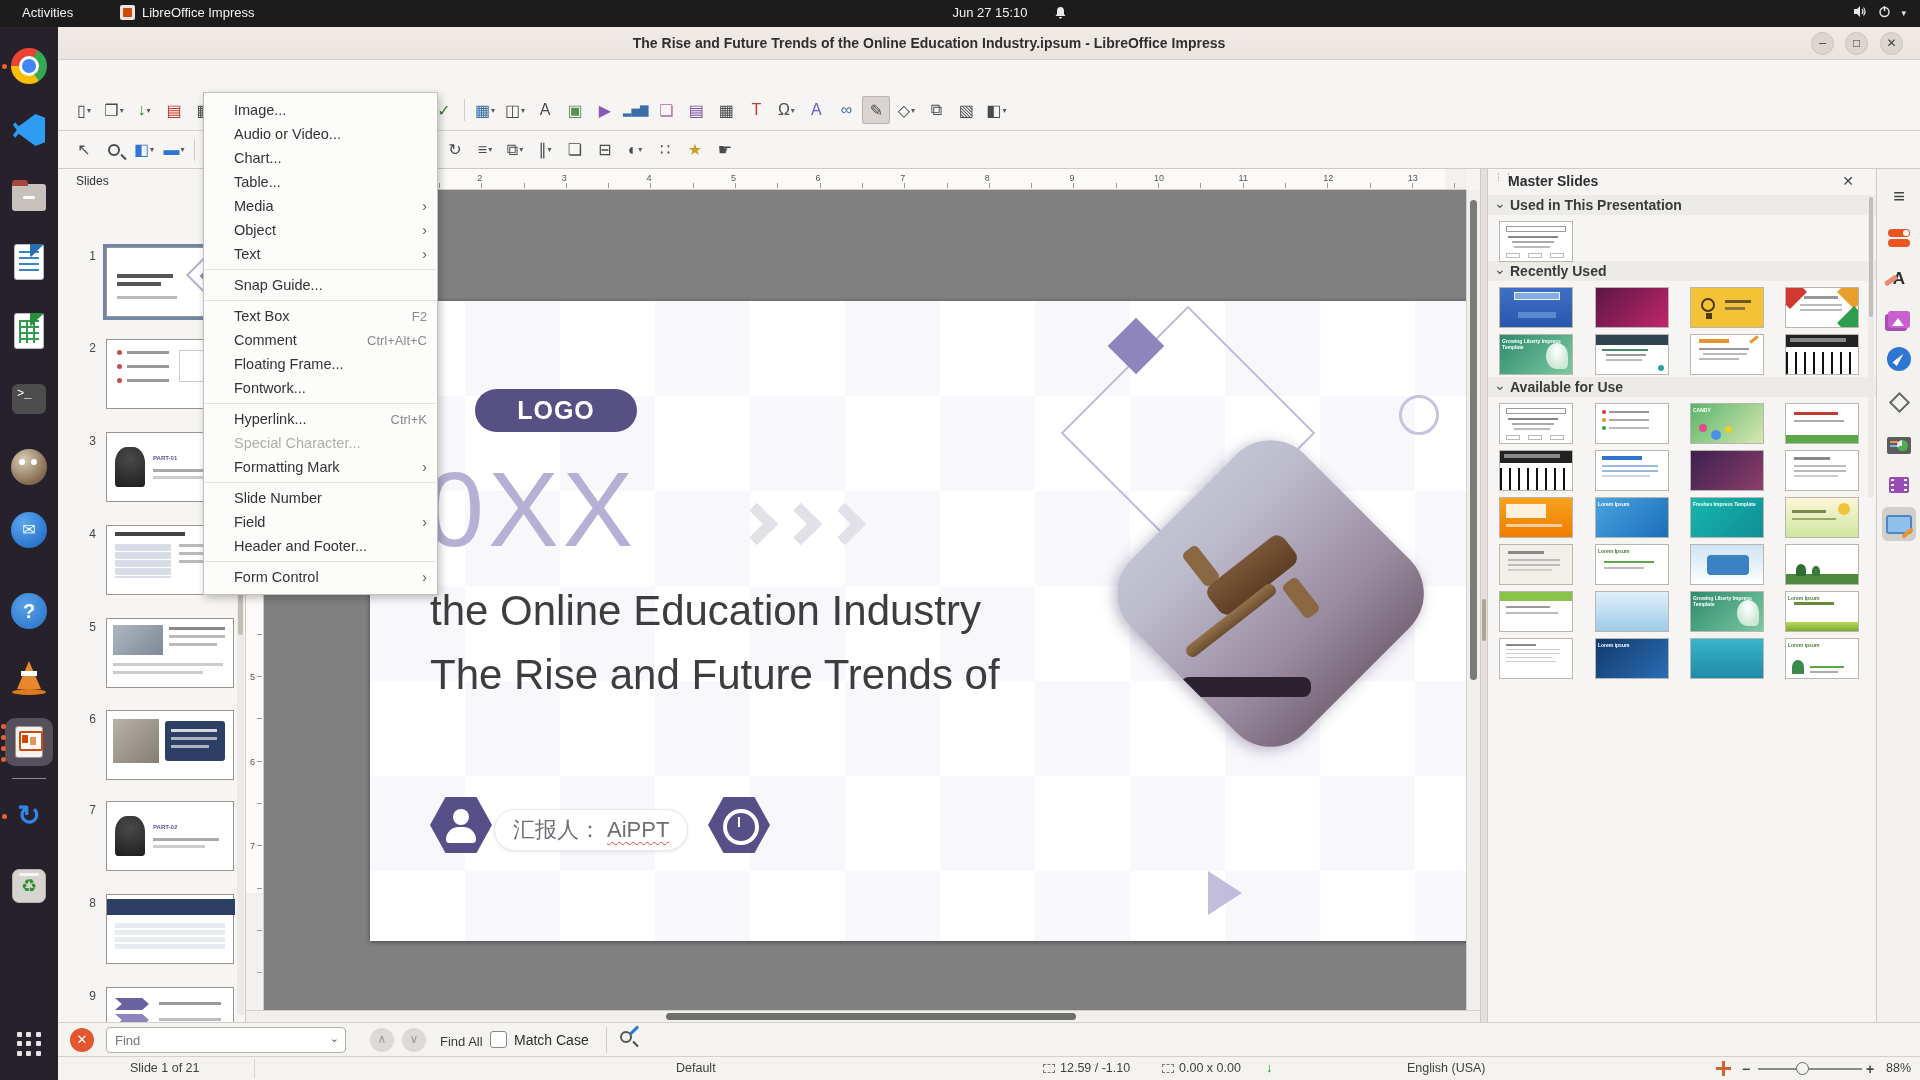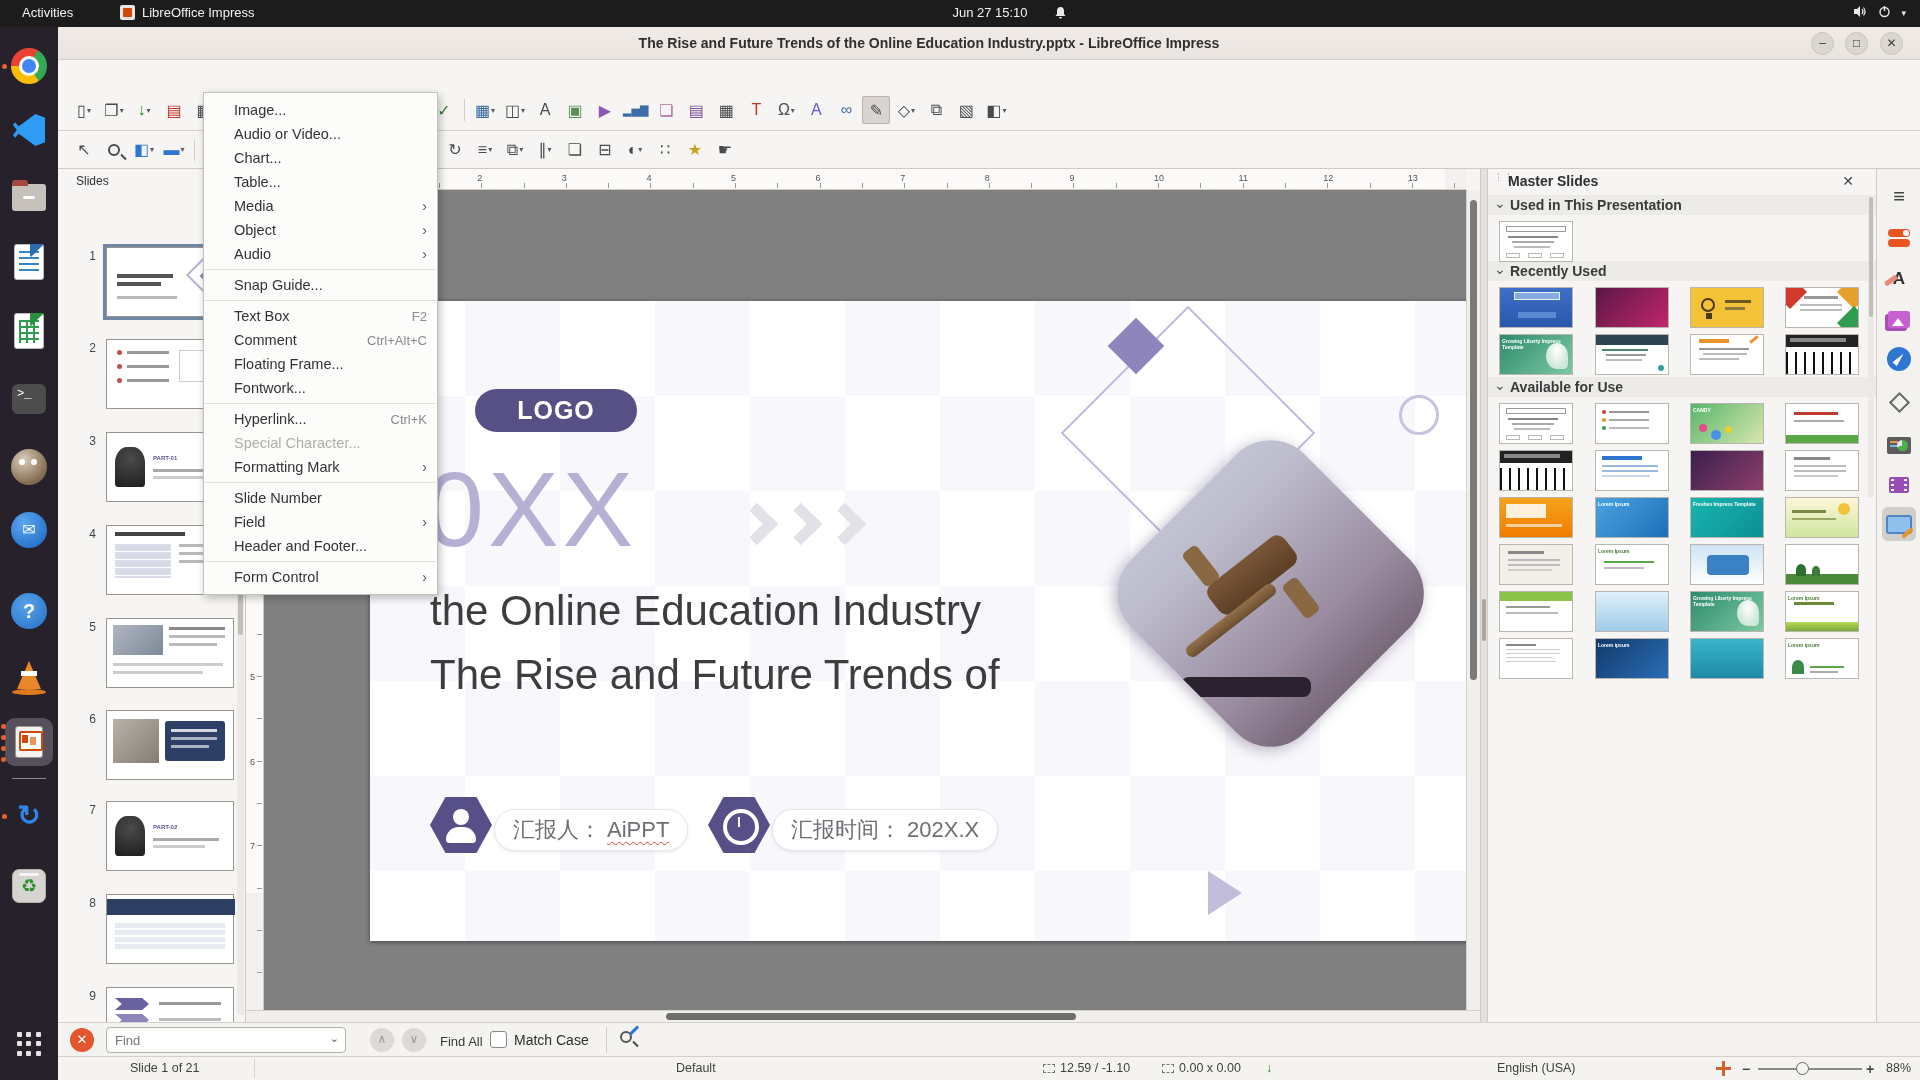--- a/index.html
+++ b/index.html
@@ -294,21 +294,21 @@
         <i></i>
         <i></i>
         <i></i>
       </span>
     </div>
     <div class="dock-sep" style="top: 751px;"></div>
   </div>
 
 <div id="window">
   <div id="titlebar">
-    <div id="win-title">The Rise and Future Trends of the Online Education Industry.pptx - LibreOffice Impress</div>
+    <div id="win-title">The Rise and Future Trends of the Online Education Industry.ipsum - LibreOffice Impress</div>
     <div id="btn-min" class="winbtn">–</div>
     <div id="btn-max" class="winbtn">□</div>
     <div id="btn-close" class="winbtn">✕</div>
   </div>
 
   <div id="toolbar1">
       <div class="tb-btn">
         <span>▯</span>
         <span class="tb-dd">▾</span>
       </div>
@@ -698,24 +698,20 @@
         <div id="slide-title">
           <div>the Online Education Industry</div>
           <div>The Rise and Future Trends of</div>
         </div>
         <div class="hexbadge hex-person" style="left:60px;top:496px;"></div>
         <div class="info-pill" style="left:124px;top:508px;">
           <span>汇报人：</span>
           <span class="squiggle">AiPPT</span>
         </div>
         <div class="hexbadge hex-clock" style="left:338px;top:496px;"></div>
-        <div class="info-pill" style="left:402px;top:508px;">
-          <span>汇报时间：</span>
-          <span>202X.X</span>
-        </div>
       </div>
     </div>
 
     <div id="vscroll">
         <i></i>
       </div>
     <div id="hscroll">
         <i></i>
       </div>
     <div id="splitter">
@@ -952,21 +948,21 @@
       </div>
   </div>
 
   <div id="statusbar">
     <span class="sb" style="left:72px;">Slide 1 of 21</span>
     <span class="sb-sep" style="left:196px;"></span>
     <span class="sb" style="left:618px;">Default</span>
     <span class="sb" style="left:985px;"><span class="sb-ico"></span><span>12.59 / -1.10</span></span>
     <span class="sb" style="left:1104px;"><span class="sb-ico"></span><span>0.00 x 0.00</span></span>
     <span class="sb" style="left:1208px;color:#2e8f2e;font-weight:bold;">↓</span>
-    <span class="sb" style="left:1439px;">English (USA)</span>
+    <span class="sb" style="left:1349px;">English (USA)</span>
     <span id="sb-fit" style="left:1658px;"></span>
     <span class="sb zoom-pm" style="left:1684px;">−</span>
     <span id="zoom-track" style="left:1700px;"></span>
     <span id="zoom-handle" style="left:1738px;"></span>
     <span class="sb zoom-pm" style="left:1808px;">+</span>
     <span class="sb" style="left:1828px;">88%</span>
   </div>
 </div>
 
 <div id="insert-menu">
@@ -984,21 +980,21 @@
     </div>
     <div class="menu-row">
       <span class="menu-label">Media</span>
       <span class="menu-arrow">›</span>
     </div>
     <div class="menu-row">
       <span class="menu-label">Object</span>
       <span class="menu-arrow">›</span>
     </div>
     <div class="menu-row">
-      <span class="menu-label">Audio</span>
+      <span class="menu-label">Text</span>
       <span class="menu-arrow">›</span>
     </div>
     <div class="menu-sep"></div>
     <div class="menu-row">
       <span class="menu-label">Snap Guide...</span>
     </div>
     <div class="menu-sep"></div>
     <div class="menu-row">
       <span class="menu-label">Text Box</span>
       <span class="menu-shortcut">F2</span>

